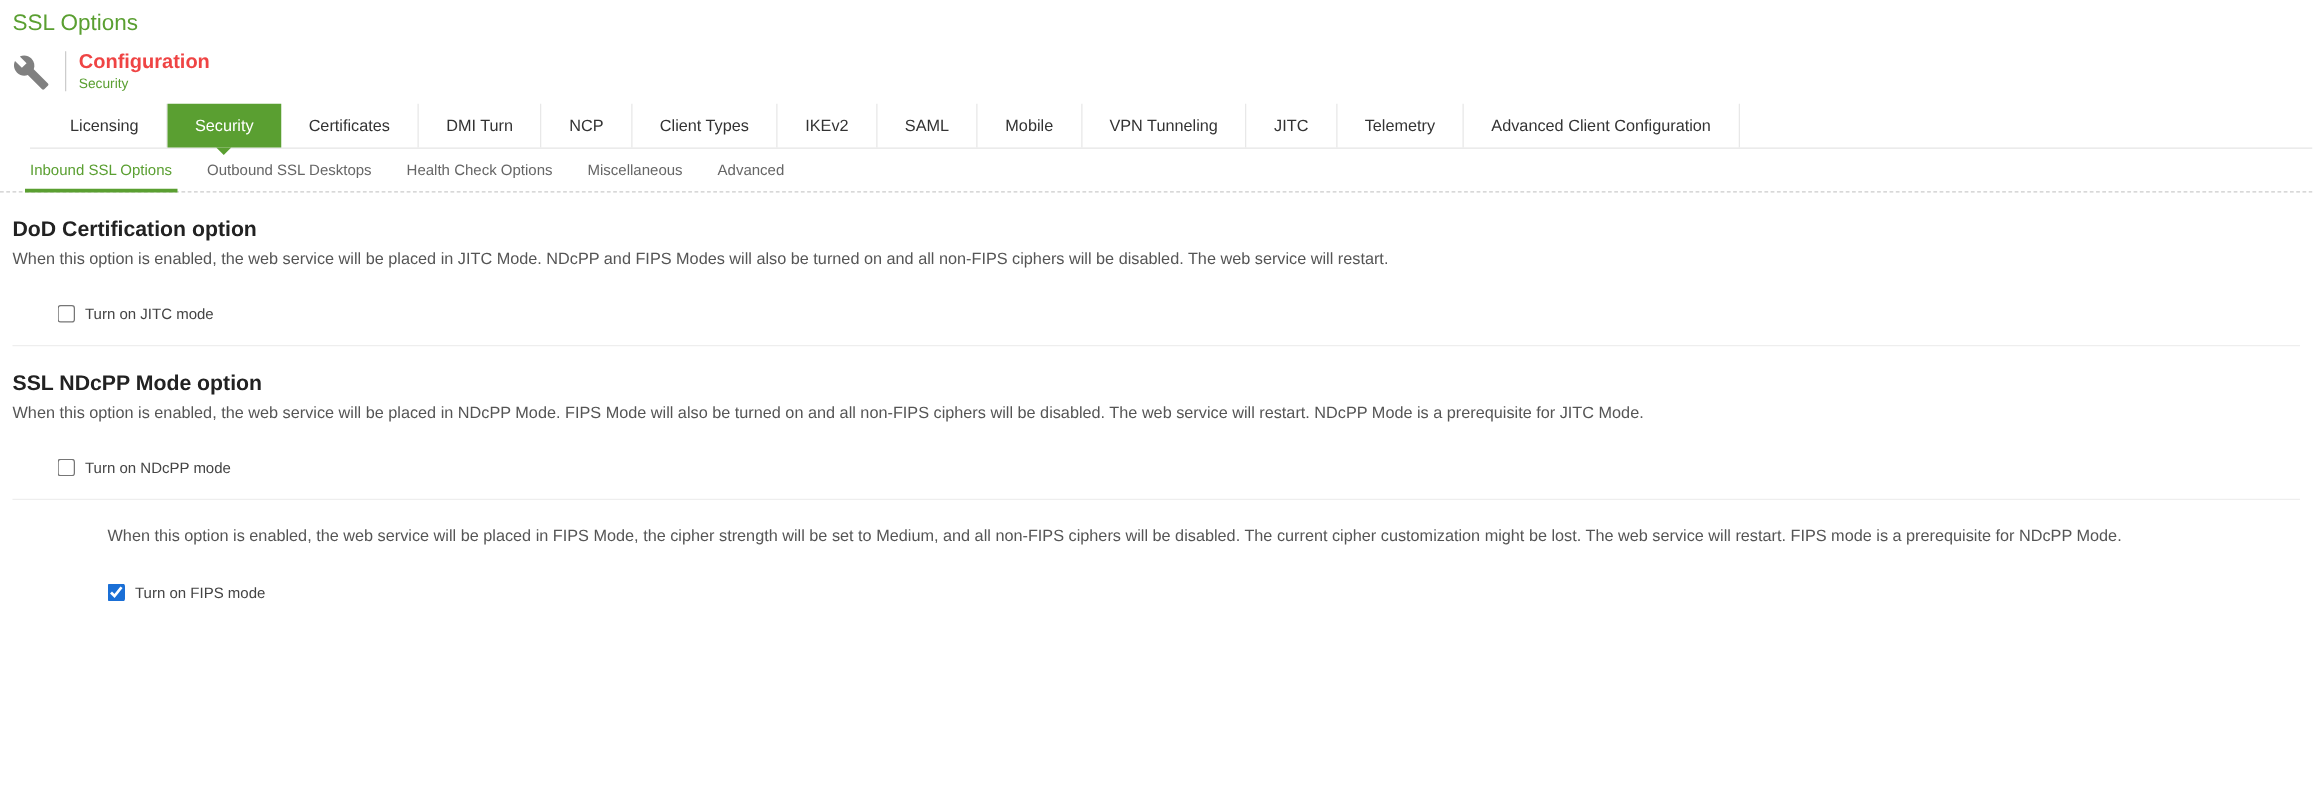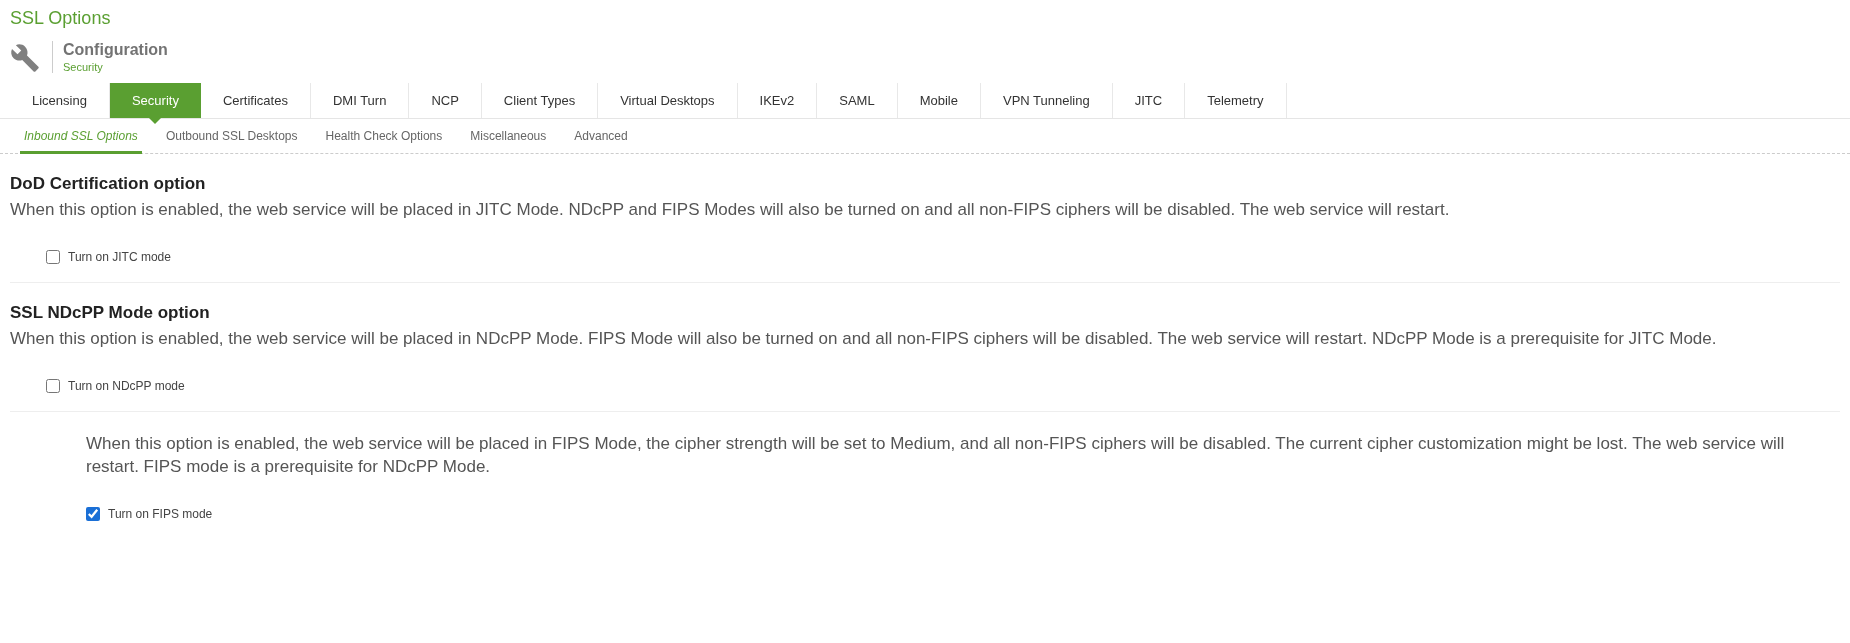--- a/index.html
+++ b/index.html
@@ -30,34 +30,35 @@
       height: 30px;
       margin-right: 12px;
       margin-top: 2px;
       fill: #808080;
     }
     .header-text {
       border-left: 1px solid #ccc;
       padding-left: 10px;
     }
     .header-title {
-      color: #737373;
+      color: #ef4444;
       font-size: 16px;
       font-weight: bold;
     }
     .header-sub {
       color: #5a9f31;
       font-size: 11px;
       margin-top: 2px;
     }
     .primary-tabs {
       display: flex;
       flex-wrap: wrap;
       border-bottom: 1px solid #e5e5e5;
       padding: 0 10px;
+      margin-left: 24px;
     }
     .primary-tab {
       padding: 10px 22px;
       position: relative;
       color: #333;
       cursor: pointer;
       font-size: 13px;
       border-right: 1px solid #e8e8e8;
       white-space: nowrap;
     }
@@ -89,21 +90,20 @@
     }
     .sub-tab {
       padding: 10px 14px;
       color: #666;
       cursor: pointer;
       font-size: 12px;
       position: relative;
     }
     .sub-tab.active {
       color: #5a9f31;
-      font-style: italic;
     }
     .sub-tab.active::after {
       content: "";
       position: absolute;
       bottom: -1px;
       left: 10px;
       right: 10px;
       height: 3px;
       background: #5a9f31;
     }
@@ -118,21 +118,21 @@
       padding-left: 76px;
       border-bottom: none;
     }
     .section-heading {
       font-weight: bold;
       font-size: 17px;
       color: #222;
       margin-bottom: 4px;
     }
     .section-desc {
-      font-size: 17px;
+      font-size: 13px;
       color: #555;
       line-height: 1.4;
       margin-bottom: 12px;
     }
     .checkbox-row {
       display: flex;
       align-items: flex-end;
       padding-left: 36px;
       margin-top: 28px;
     }
@@ -167,27 +167,27 @@
   </div>
 </div>
 
 <div class="primary-tabs" id="primary-tabs">
     <div class="primary-tab">Licensing</div>
     <div class="primary-tab active">Security</div>
     <div class="primary-tab">Certificates</div>
     <div class="primary-tab">DMI Turn</div>
     <div class="primary-tab">NCP</div>
     <div class="primary-tab">Client Types</div>
-    <div class="primary-tab">Virtual Desktops</div>
     <div class="primary-tab">IKEv2</div>
     <div class="primary-tab">SAML</div>
     <div class="primary-tab">Mobile</div>
     <div class="primary-tab">VPN Tunneling</div>
     <div class="primary-tab">JITC</div>
     <div class="primary-tab">Telemetry</div>
+    <div class="primary-tab">Advanced Client Configuration</div>
   </div>
 
 <div class="sub-tabs" id="sub-tabs">
     <div class="sub-tab active">Inbound SSL Options</div>
     <div class="sub-tab">Outbound SSL Desktops</div>
     <div class="sub-tab">Health Check Options</div>
     <div class="sub-tab">Miscellaneous</div>
     <div class="sub-tab">Advanced</div>
   </div>
 

